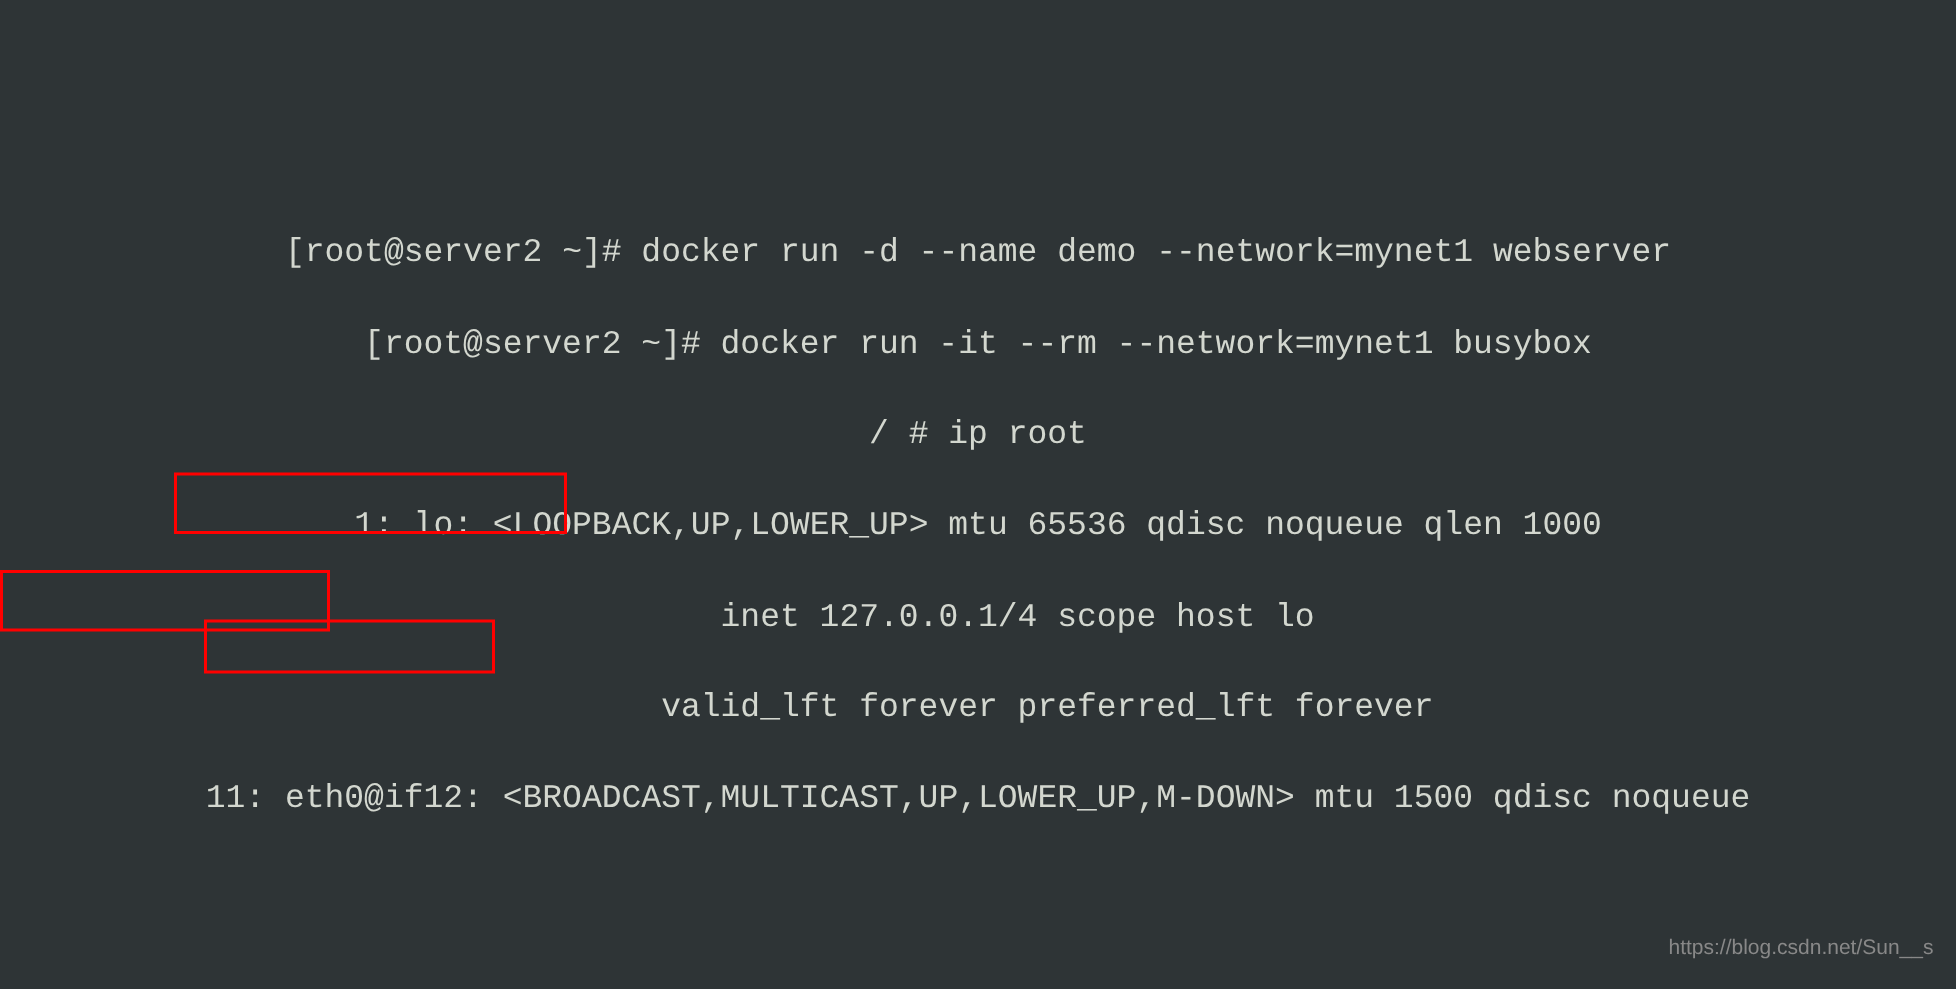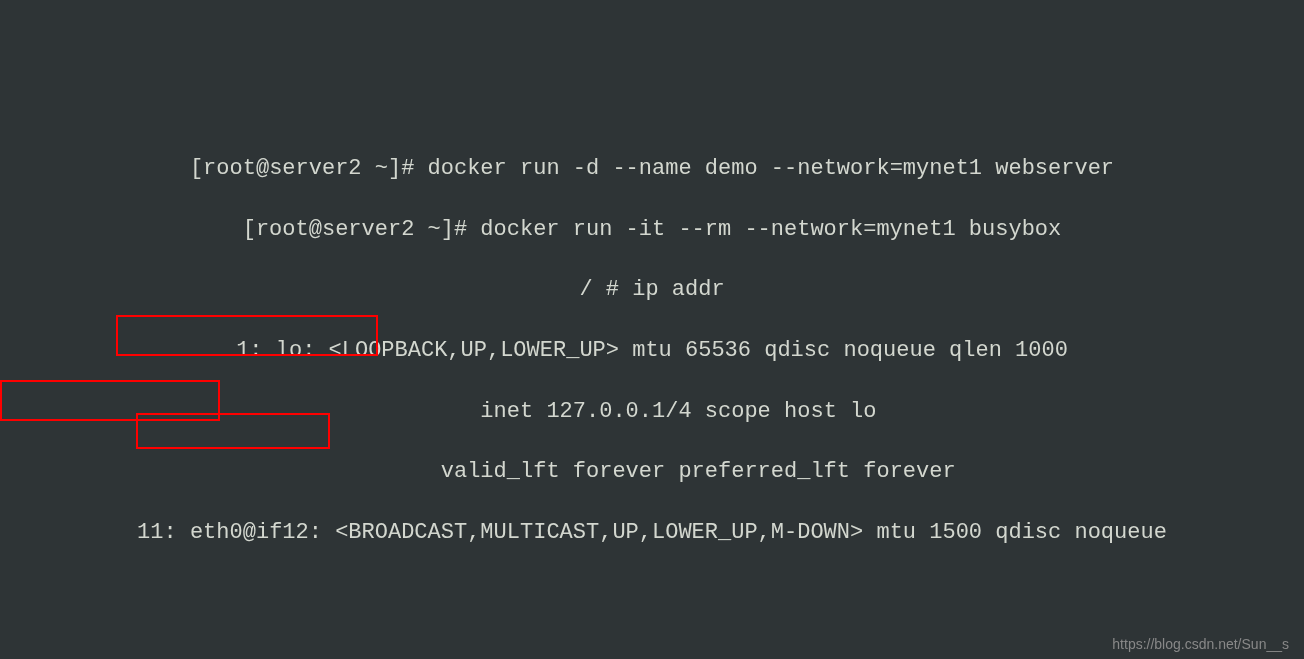--- a/index.html
+++ b/index.html
@@ -42,36 +42,36 @@
       height: 41px;
     }
     .box3 {
       top: 413px;
       left: 136px;
       width: 194px;
       height: 36px;
     }
     .watermark {
       position: absolute;
-      bottom: 5px;
+      bottom: 18px;
       right: 15px;
       color: #888888;
       font-size: 14px;
       font-family: Arial, sans-serif;
     }
   </style>
 </head>
 <body>
 
 
 
 <div>
 <span class="line">[root@server2 ~]# docker run -d --name demo --network=mynet1 webserver</span>
 <span class="line">[root@server2 ~]# docker run -it --rm --network=mynet1 busybox</span>
-<span class="line">/ # ip addr</span>
+<span class="line">/ # ip root</span>
 <span class="line">1: lo: &lt;LOOPBACK,UP,LOWER_UP&gt; mtu 65536 qdisc noqueue qlen 1000</span>
 <span class="line">    inet 127.0.0.1/4 scope host lo</span>
 <span class="line">       valid_lft forever preferred_lft forever</span>
 <span class="line">11: eth0@if12: &lt;BROADCAST,MULTICAST,UP,LOWER_UP,M-DOWN&gt; mtu 1500 qdisc noqueue</span>
 
 
 
 
 
 

